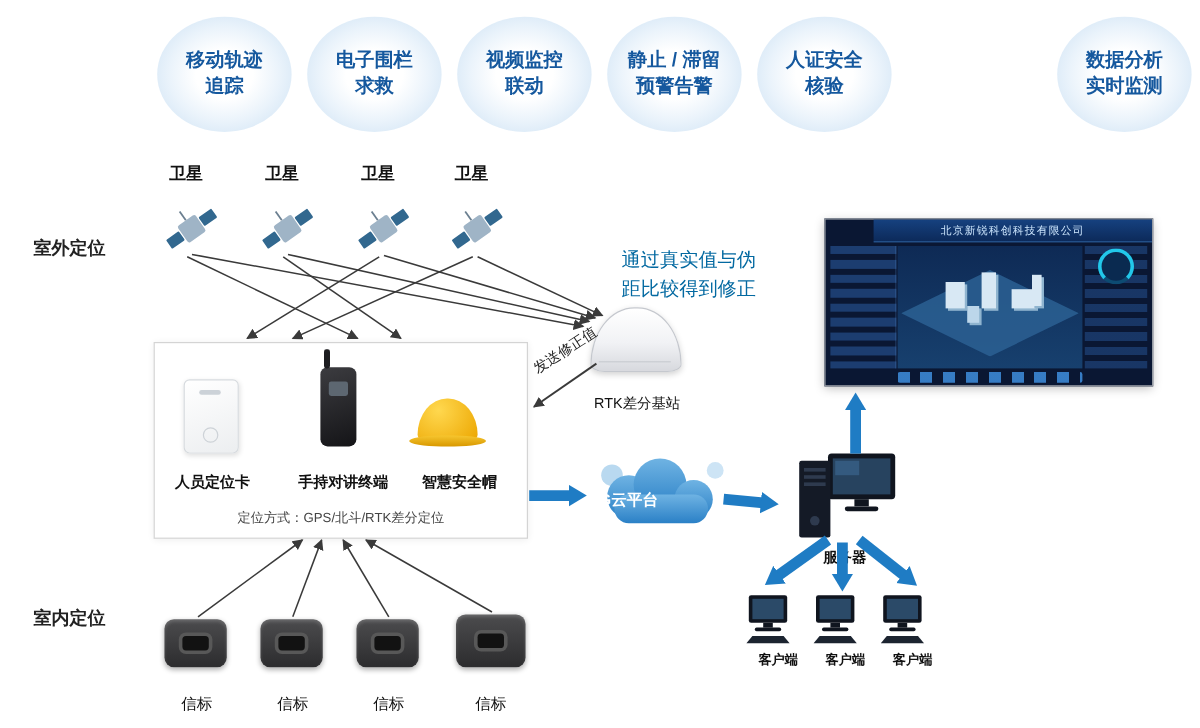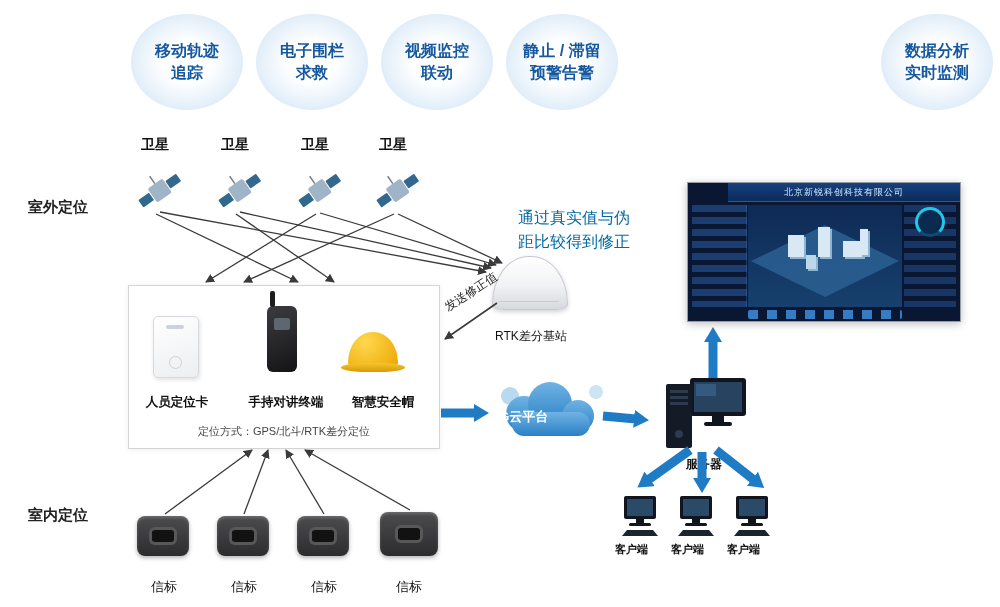--- a/index.html
+++ b/index.html
@@ -51,21 +51,21 @@
 
   
   .cloud{position:absolute;left:492px;top:376px;width:116px;height:68px;}
   .cloud-label{position:absolute;left:492px;top:408px;width:116px;text-align:left;
                color:#fff;font-weight:bold;font-size:13px;}
 
   
   .server{position:absolute;left:660px;top:376px;width:88px;height:78px;}
   .server-label{position:absolute;left:674px;top:456px;width:60px;text-align:center;font-weight:bold;font-size:12px;}
   .client{position:absolute;top:494px;width:40px;height:44px;}
-  .client-label{position:absolute;top:542px;width:50px;text-align:left;font-weight:bold;font-size:11px;}
+  .client-label{position:absolute;top:542px;width:50px;text-align:right;font-weight:bold;font-size:11px;}
 
   
   .beacon{position:absolute;width:52px;height:40px;border-radius:8px;
           background:linear-gradient(180deg,#4c4c4e,#2c2c2e);filter:blur(0.5px);
           box-shadow:inset 0 2px 3px rgba(255,255,255,.18),0 2px 4px rgba(0,0,0,.3);}
   .beacon::after{content:"";position:absolute;left:50%;top:50%;transform:translate(-50%,-50%);
           width:22px;height:12px;background:#121212;border-radius:3px;box-shadow:0 0 0 3px #585858;}
   .beacon-label{position:absolute;top:578px;width:50px;text-align:center;font-weight:normal;font-size:13px;}
 
   
@@ -110,20 +110,24 @@
       <span>电子围栏</span>
       <span>求救</span>
     </div>
   <div class="badge" style="left:381px">
       <span>视频监控</span>
       <span>联动</span>
     </div>
   <div class="badge" style="left:506px">
       <span>静止 / 滞留</span>
       <span>预警告警</span>
+    </div>
+  <div class="badge" style="left:631px">
+      <span>人证安全</span>
+      <span>核验</span>
     </div>
   <div class="badge" style="left:881px">
       <span>数据分析</span>
       <span>实时监测</span>
     </div>
 
   <div class="sec-label" style="left:28px;top:198px">室外定位</div>
   <div class="sec-label" style="left:28px;top:506px">室内定位</div>
 
   <div class="sat-label" style="left:129px">卫星</div>

